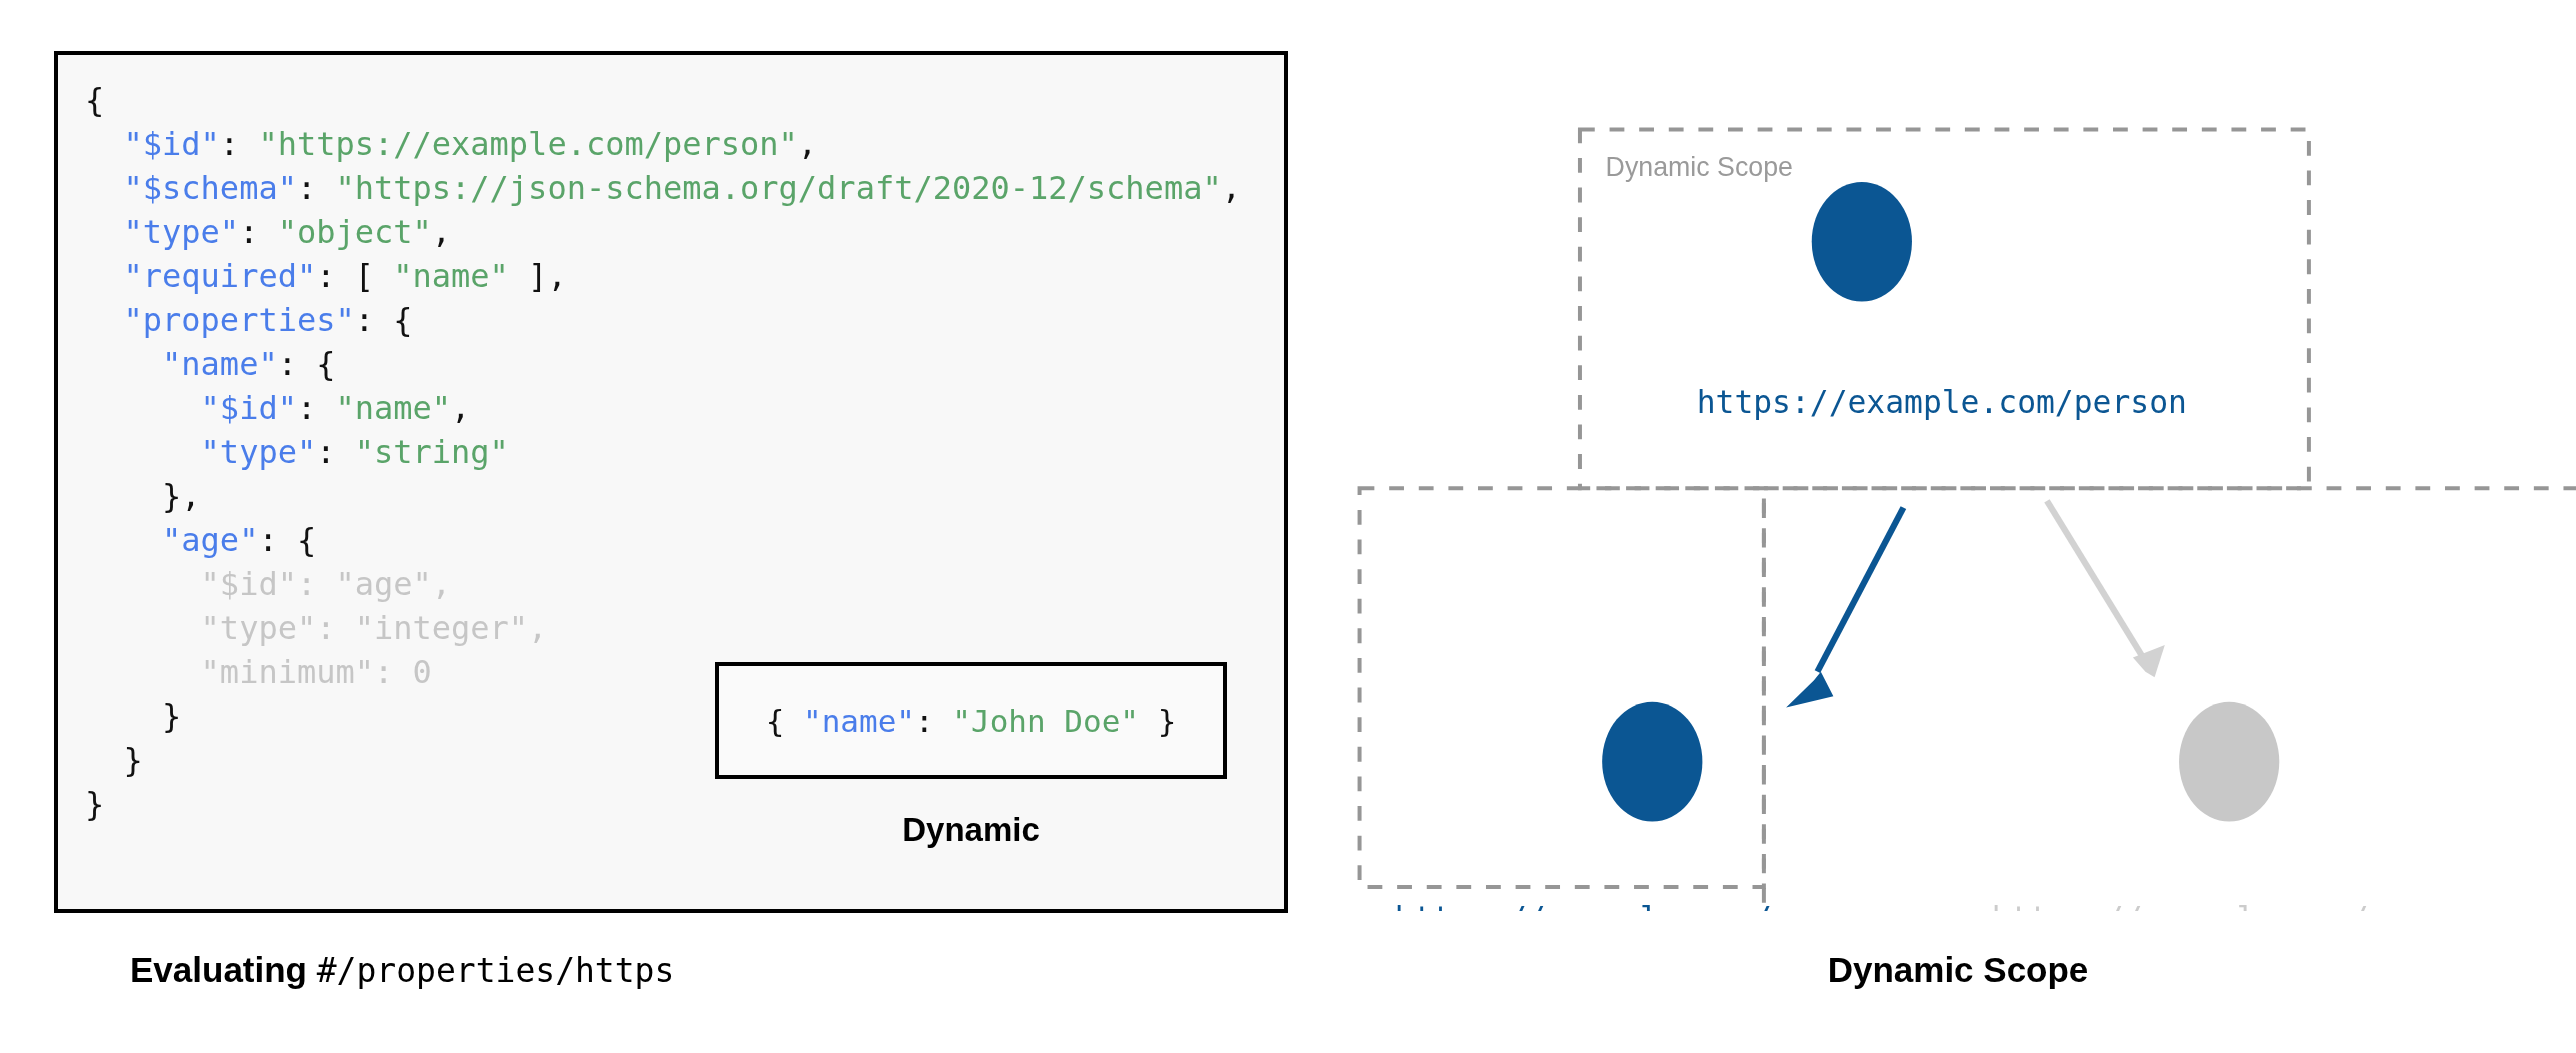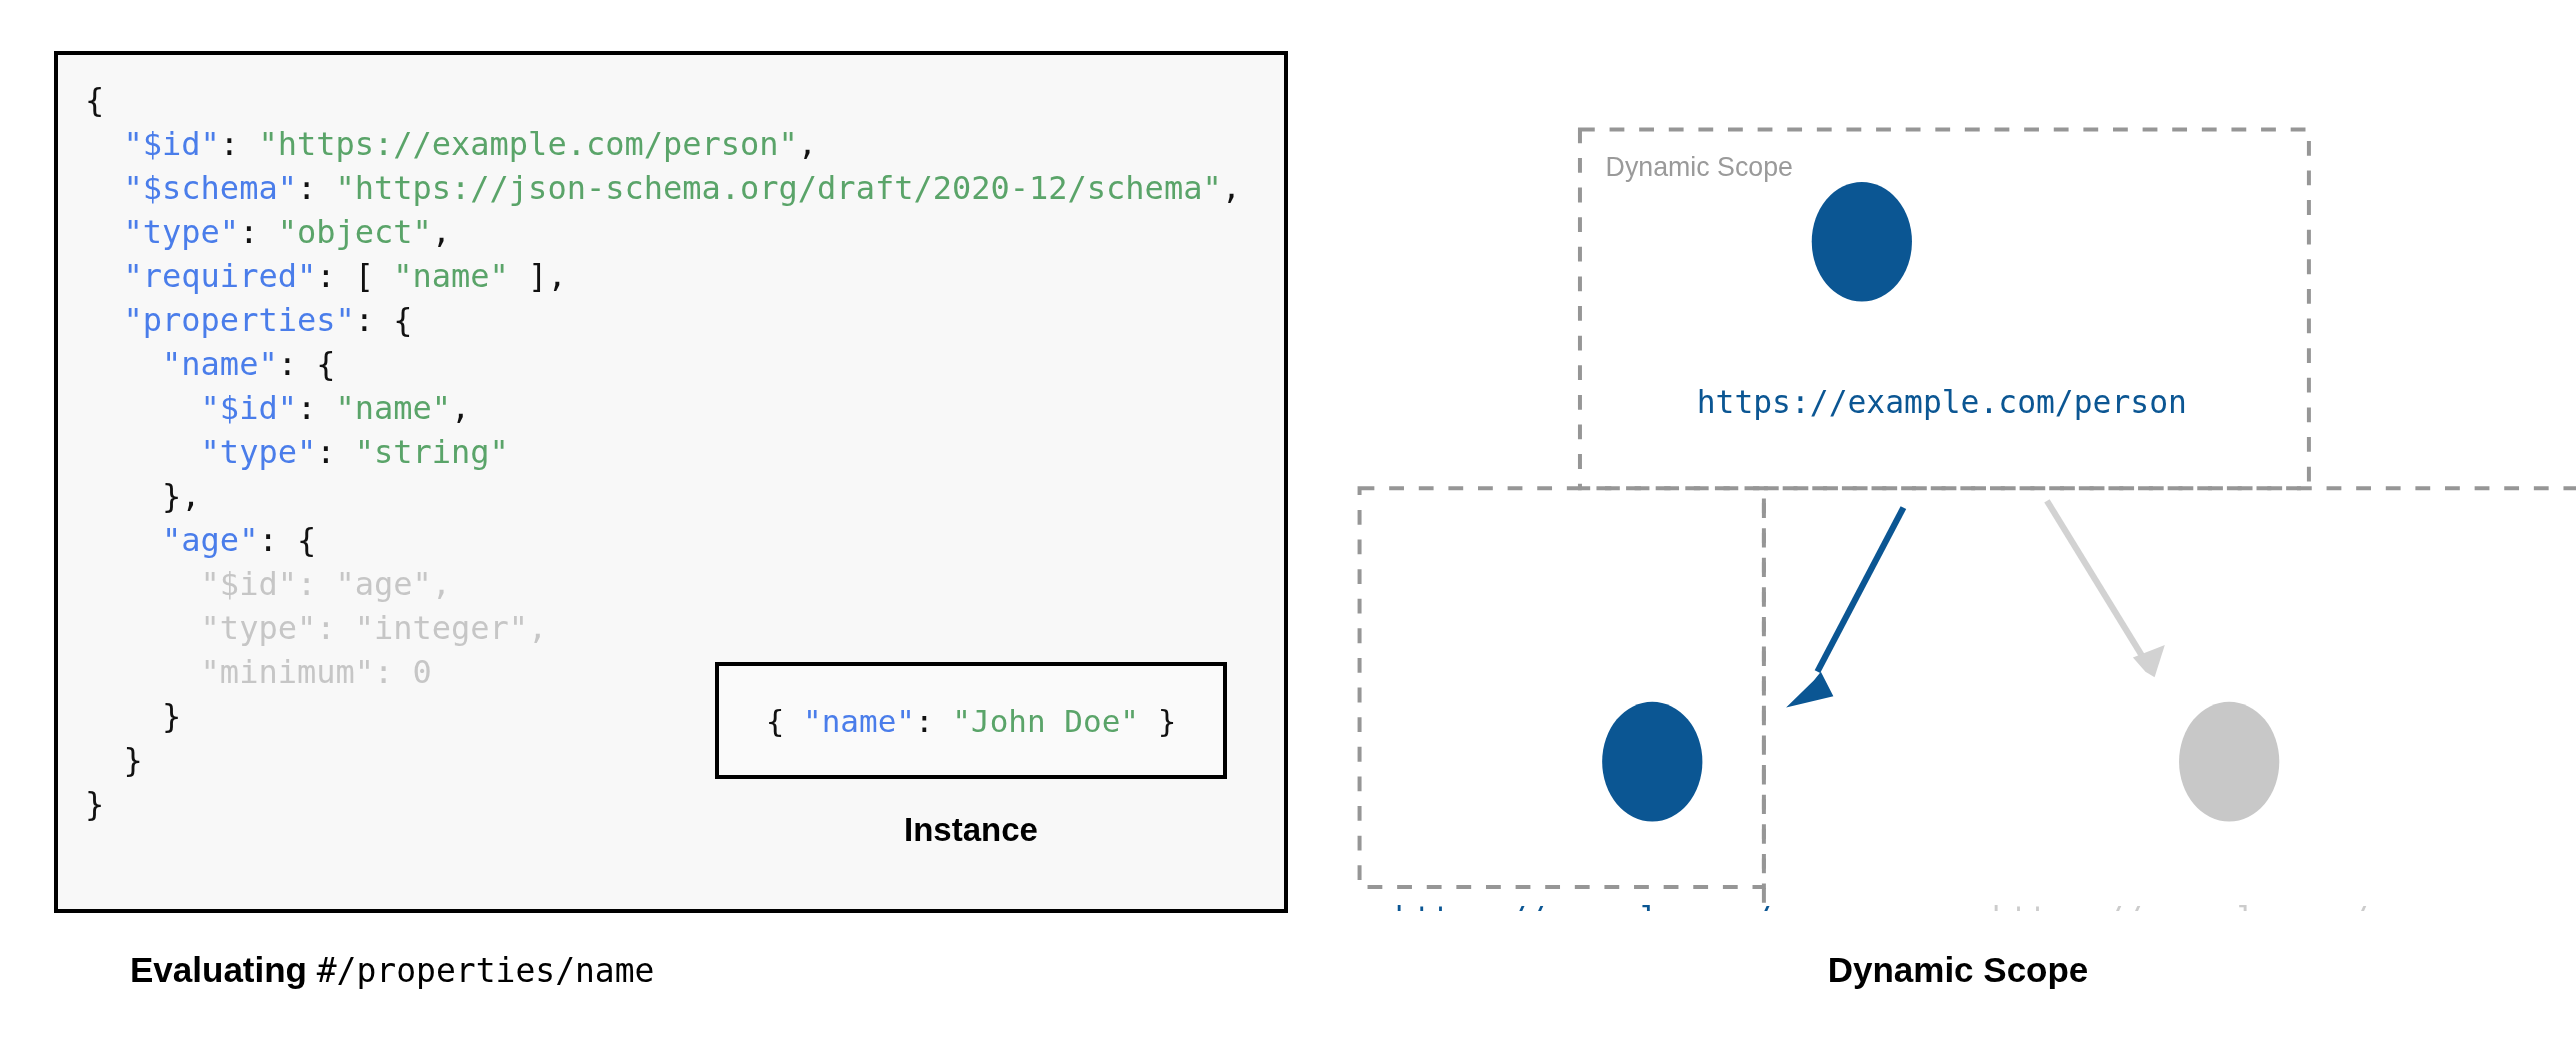--- a/index.html
+++ b/index.html
@@ -112,23 +112,23 @@
 <span><span class="dim">      "type": "integer",</span></span>
 <span><span class="dim">      "minimum": 0</span></span>
 <span><span class="p">    }</span></span>
 <span><span class="p">  }</span></span>
 <span><span class="p">}</span></span></pre>
 </div>
 
 <div id="instance-box">
   <pre id="instance-code"><span class="p">{ </span><span class="k">"name"</span><span class="p">: </span><span class="s">"John Doe"</span><span class="p"> }</span></pre>
 </div>
-<div id="instance-caption">Instance</div>
+<div id="instance-caption">Dynamic</div>
 
-<div id="left-caption"><span class="cap-bold">Evaluating </span><span class="cap-mono">#/properties/name</span></div>
+<div id="left-caption"><span class="cap-bold">Evaluating </span><span class="cap-mono">#/properties/https</span></div>
 
 <div id="scope-diagram">
   <svg viewBox="0 0 2144 1420" xmlns="http://www.w3.org/2000/svg">
     <defs></defs>
 
     <rect class="dash-box" x="395" y="48" width="1280" height="630"></rect>
     <rect class="dash-box" x="8" y="678" width="710" height="700"></rect>
     <path class="dash-box" d="M 2148 678 L 718 678 L 718 1420"></path>
 
     <text class="scope-tag" x="440" y="130">Dynamic Scope</text>

